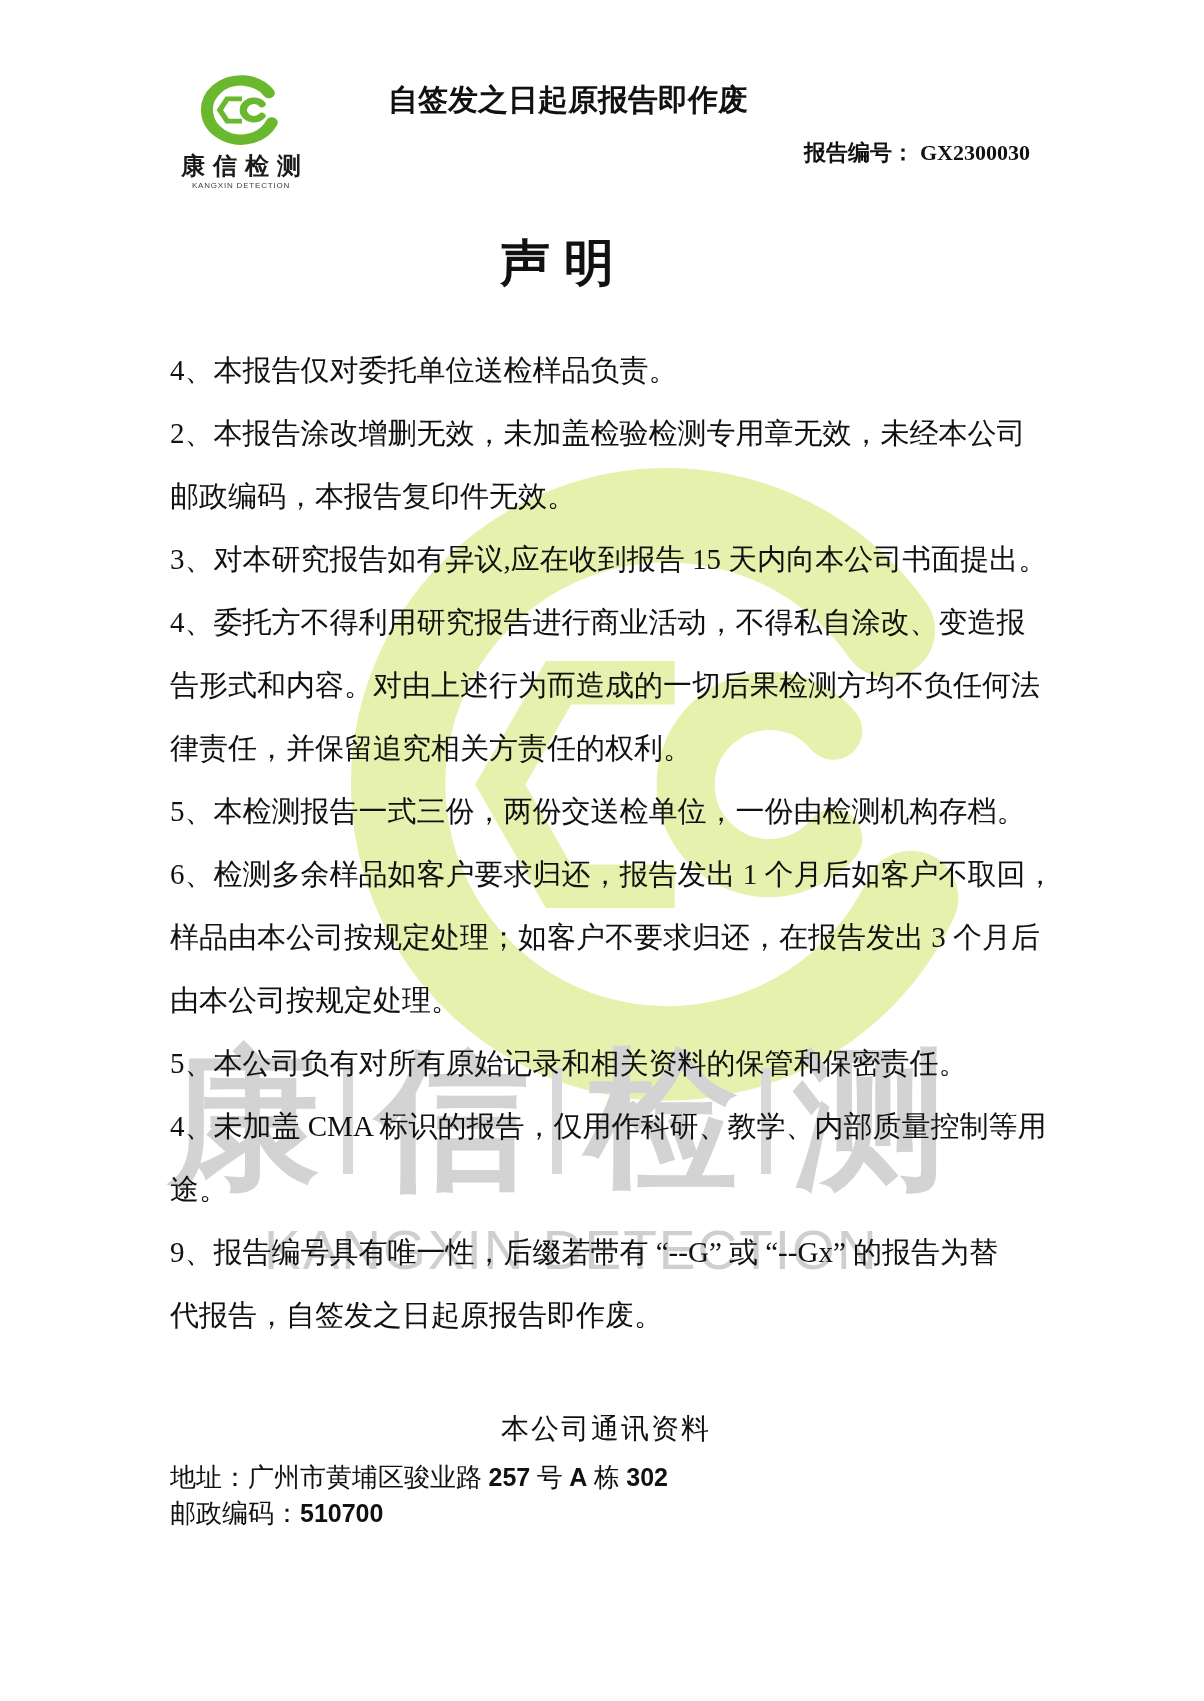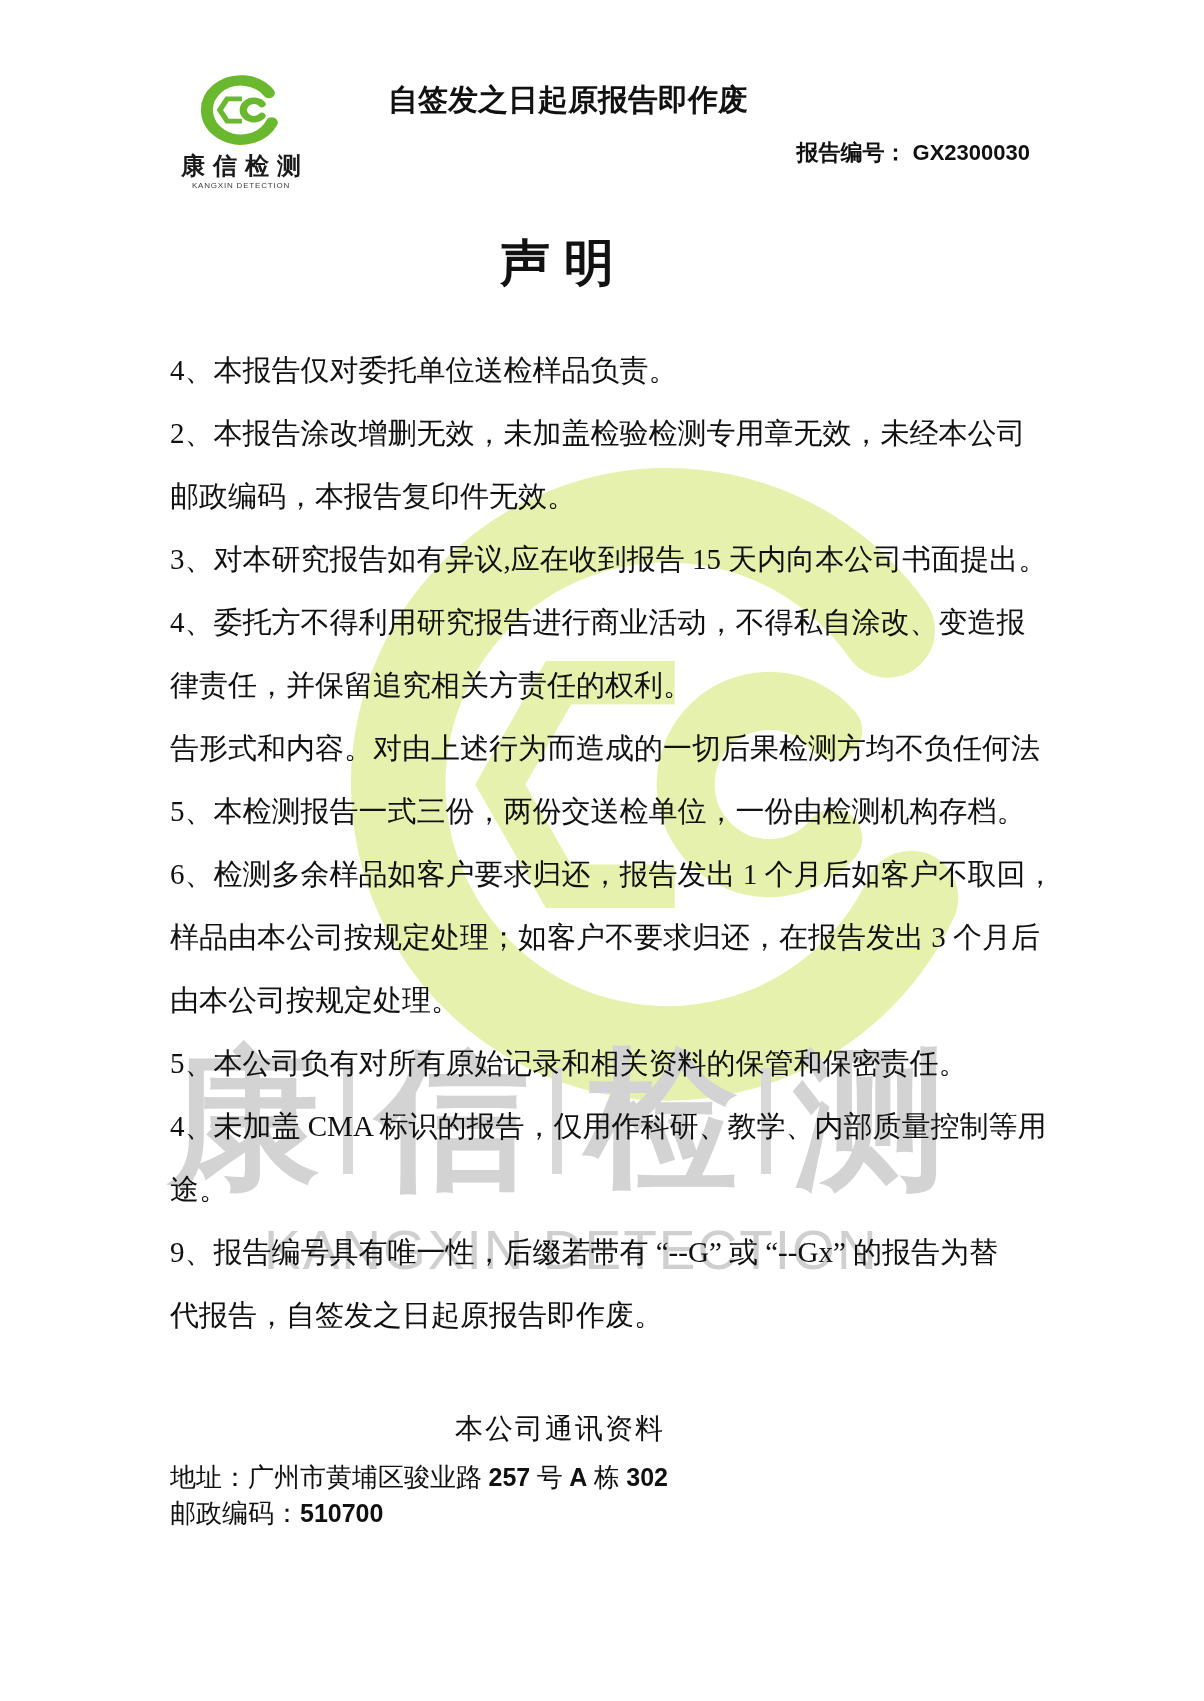--- a/index.html
+++ b/index.html
@@ -38,34 +38,34 @@
     font-size:24px;font-weight:bold;color:#1a1a1a;line-height:1.1;
   }
   .logo-sep{width:1px;height:17px;background:#9a9a9a;}
   .logo-en{
     margin-top:2px;font-family:"Liberation Sans","DejaVu Sans",sans-serif;
     font-size:8px;letter-spacing:0.8px;color:#3c3c3c;white-space:nowrap;
   }
   .company-name{left:388px;top:80px;font-size:30px;font-weight:bold;white-space:nowrap;}
   .report-no{top:138px;right:174px;font-size:22px;font-weight:bold;white-space:nowrap;}
   .report-no .rn-value{
-    font-family:Liberation Sans, sans-serif;
+    font-family:Liberation Serif, serif;
     font-size:22px;font-weight:bold;margin-left:6px;
   }
 
   
   .title{left:500px;top:230px;font-size:50px;font-weight:bold;letter-spacing:14px;white-space:nowrap;}
 
   
   .body-text{left:170px;top:339px;width:872px;font-size:29px;line-height:63px;}
   .body-text .line{white-space:nowrap;}
 
   
   .footer-heading{left:0;top:1410px;width:1120px;text-align:center;
-    font-size:28px;letter-spacing:2px;font-weight:normal;}
+    font-size:28px;letter-spacing:2px;font-weight:normal;padding-left:46px;}
   .footer-line{font-size:26px;white-space:nowrap;}
   .fl-address{left:170px;top:1460px;text-align:center;}
   .fl-postal{left:170px;top:1496px;}
   .fl-hotline{left:520px;top:1496px;}
   .num{
     font-family:"Liberation Sans","DejaVu Sans",sans-serif;
     font-weight:bold;font-size:25px;
   }
 </style>
 </head>
@@ -120,22 +120,22 @@
   </div>
 
   <div class="abs title">声明</div>
 
   <div class="abs body-text">
     <div class="line">4、本报告仅对委托单位送检样品负责。</div>
     <div class="line">2、本报告涂改增删无效，未加盖检验检测专用章无效，未经本公司</div>
     <div class="line">邮政编码，本报告复印件无效。</div>
     <div class="line">3、对本研究报告如有异议,应在收到报告 15 天内向本公司书面提出。</div>
     <div class="line">4、委托方不得利用研究报告进行商业活动，不得私自涂改、变造报</div>
+    <div class="line">告形式和内容。对由上述行为而造成的一切后果检测方均不负任何法</div>
     <div class="line">律责任，并保留追究相关方责任的权利。</div>
-    <div class="line">告形式和内容。对由上述行为而造成的一切后果检测方均不负任何法</div>
     <div class="line">5、本检测报告一式三份，两份交送检单位，一份由检测机构存档。</div>
     <div class="line">6、检测多余样品如客户要求归还，报告发出 1 个月后如客户不取回，</div>
     <div class="line">样品由本公司按规定处理；如客户不要求归还，在报告发出 3 个月后</div>
     <div class="line">由本公司按规定处理。</div>
     <div class="line">5、本公司负有对所有原始记录和相关资料的保管和保密责任。</div>
     <div class="line">4、未加盖 CMA 标识的报告，仅用作科研、教学、内部质量控制等用</div>
     <div class="line">途。</div>
     <div class="line">9、报告编号具有唯一性，后缀若带有 “--G” 或 “--Gx” 的报告为替</div>
     <div class="line">代报告，自签发之日起原报告即作废。</div>
   </div>

